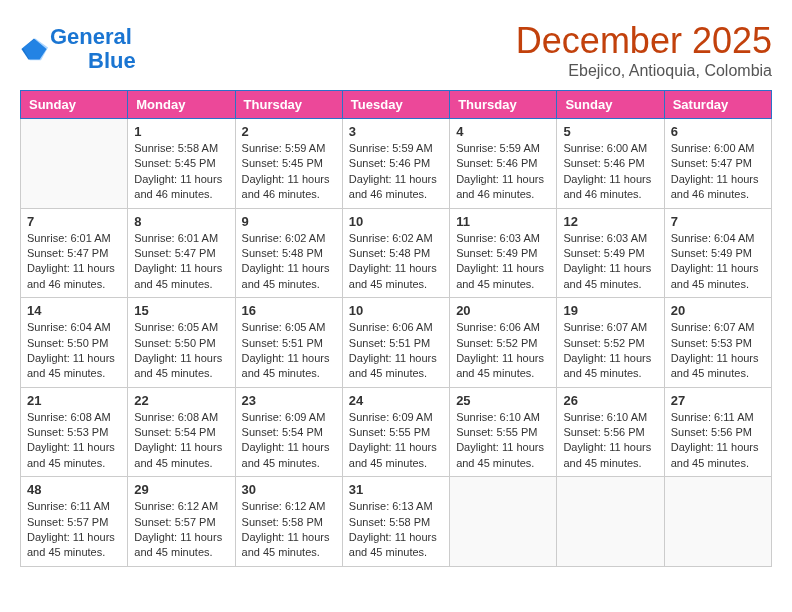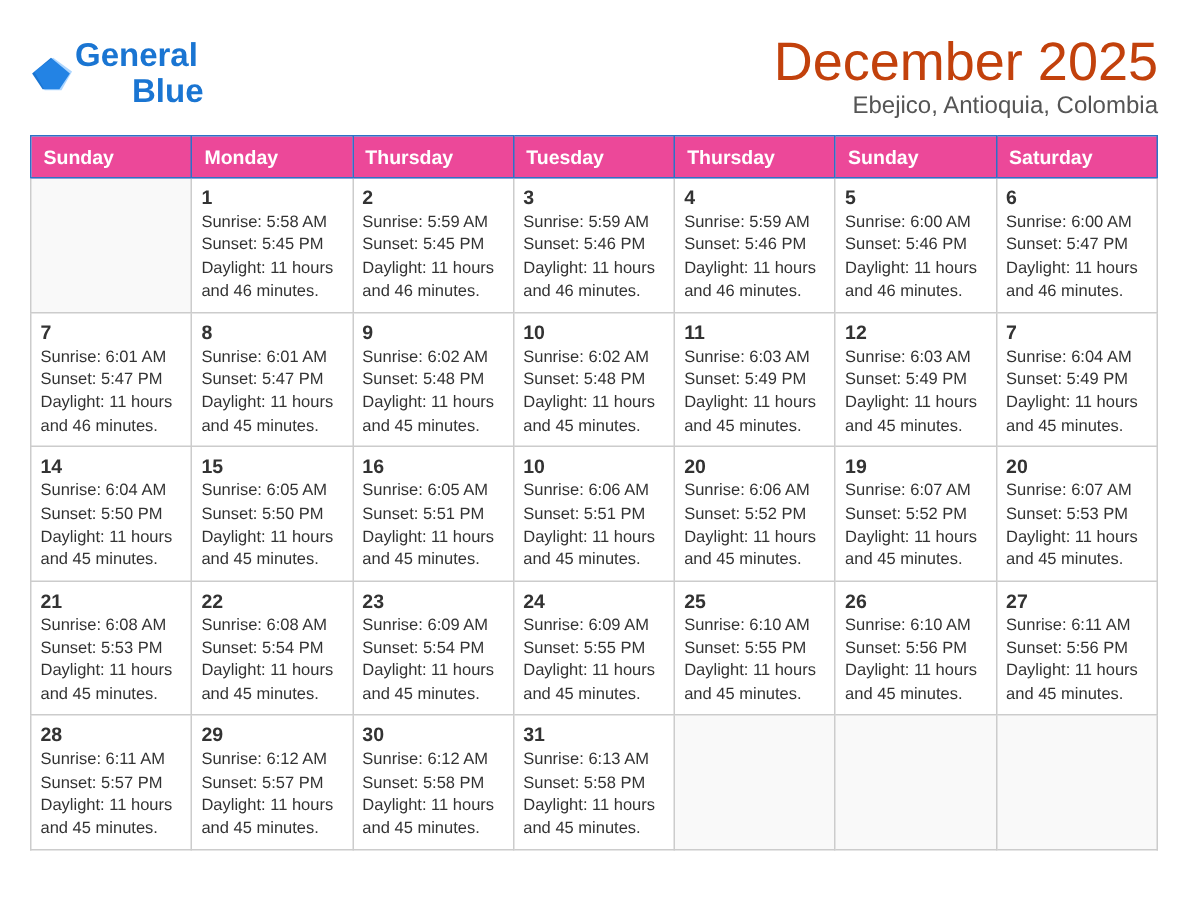--- a/index.html
+++ b/index.html
@@ -232,21 +232,21 @@
           <span class="day-number">26</span>
           <div class="day-info">Sunrise: 6:10 AM<br>Sunset: 5:56 PM<br>Daylight: 11 hours and 45 minutes.</div>
         </td>
         <td>
           <span class="day-number">27</span>
           <div class="day-info">Sunrise: 6:11 AM<br>Sunset: 5:56 PM<br>Daylight: 11 hours and 45 minutes.</div>
         </td>
       </tr>
       <tr>
         <td>
-          <span class="day-number">28</span>
+          <span class="day-number">48</span>
           <div class="day-info">Sunrise: 6:11 AM<br>Sunset: 5:57 PM<br>Daylight: 11 hours and 45 minutes.</div>
         </td>
         <td>
           <span class="day-number">29</span>
           <div class="day-info">Sunrise: 6:12 AM<br>Sunset: 5:57 PM<br>Daylight: 11 hours and 45 minutes.</div>
         </td>
         <td>
           <span class="day-number">30</span>
           <div class="day-info">Sunrise: 6:12 AM<br>Sunset: 5:58 PM<br>Daylight: 11 hours and 45 minutes.</div>
         </td>

